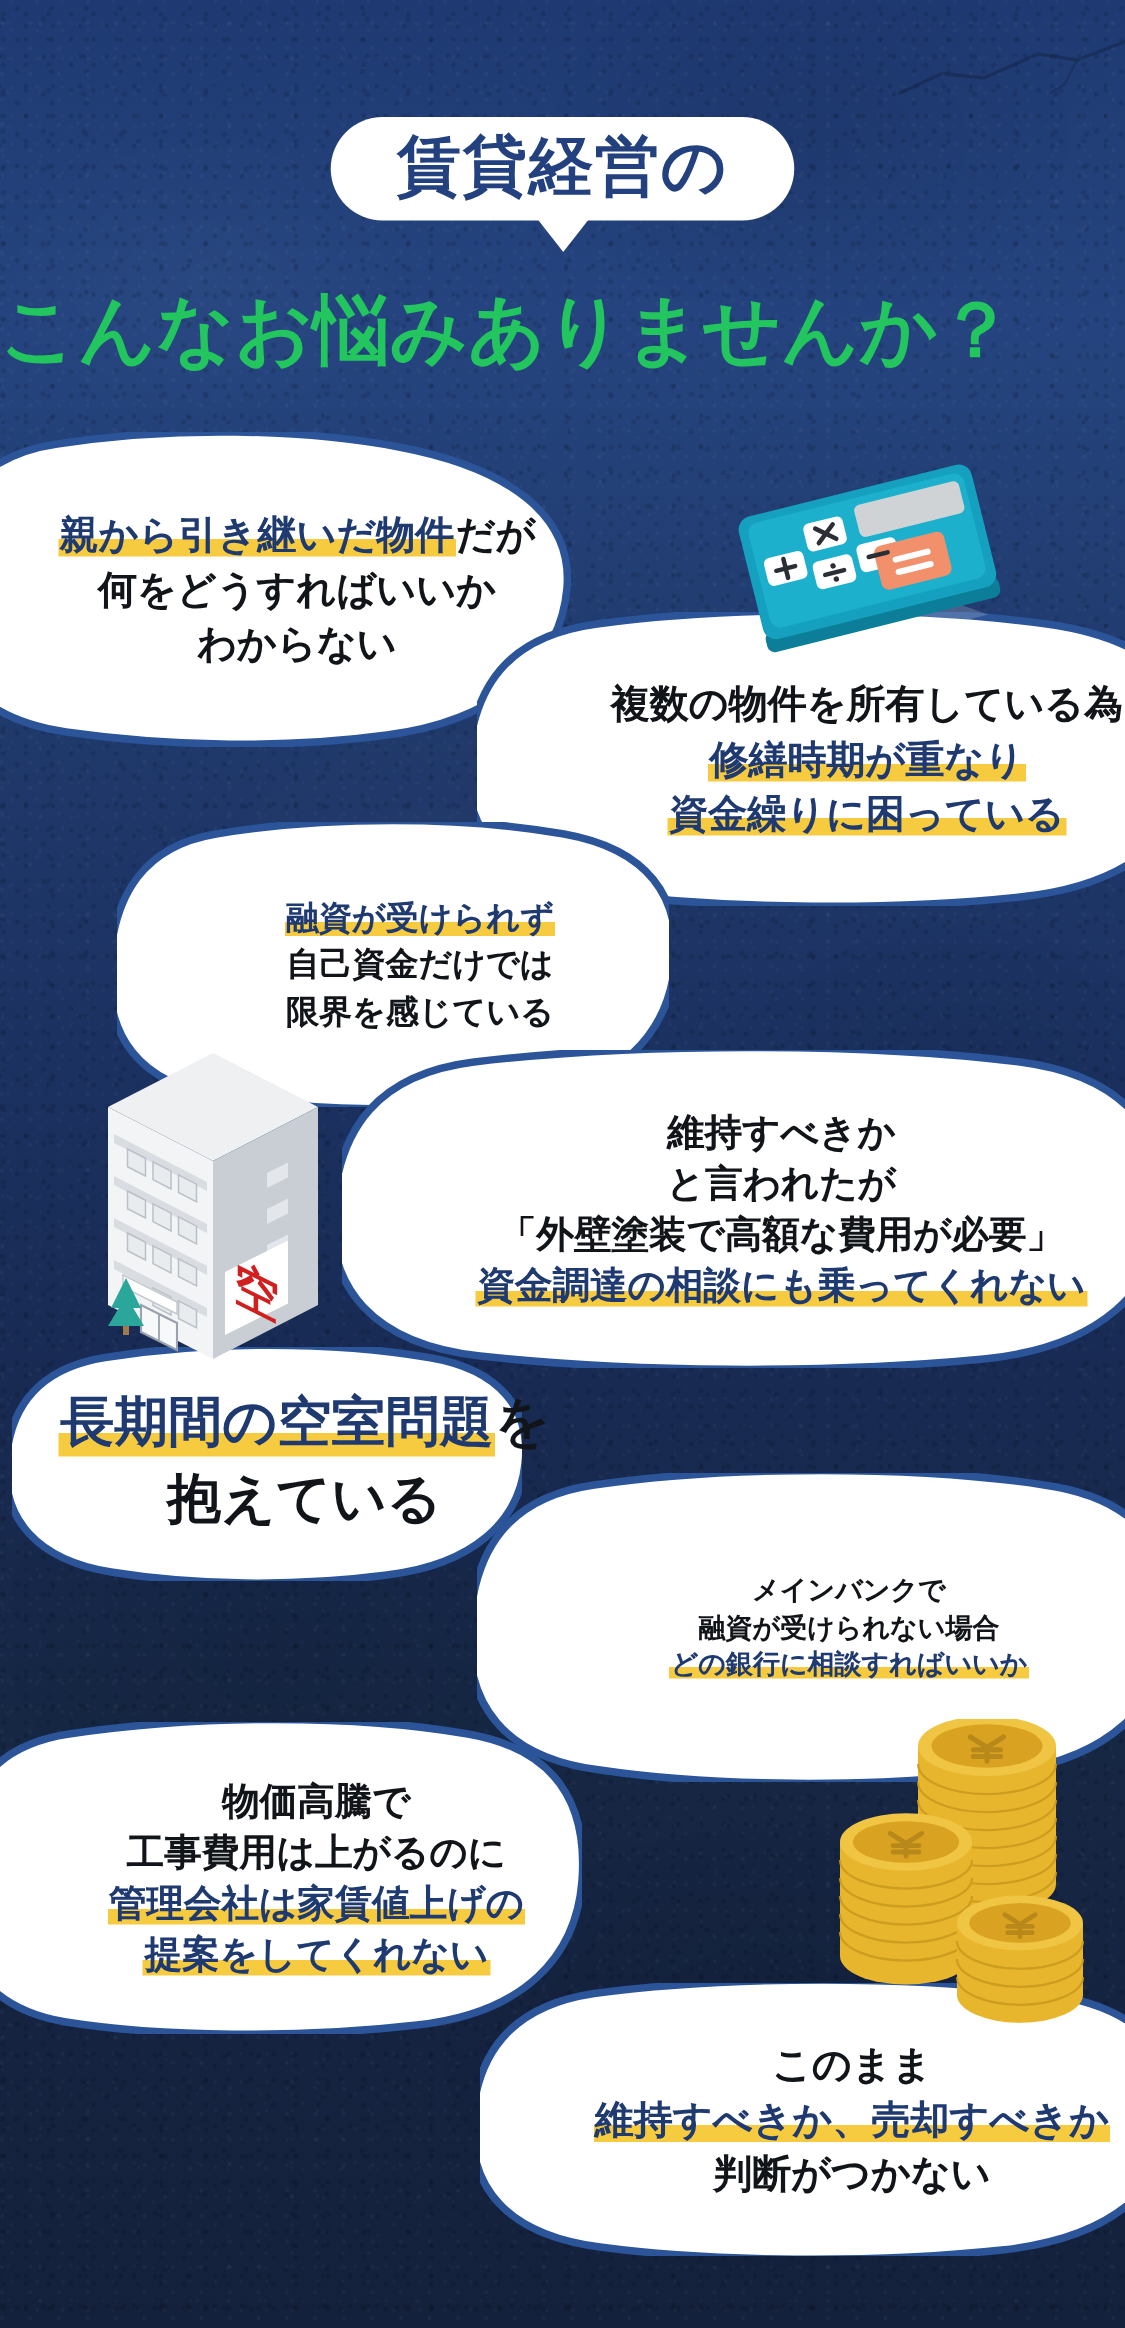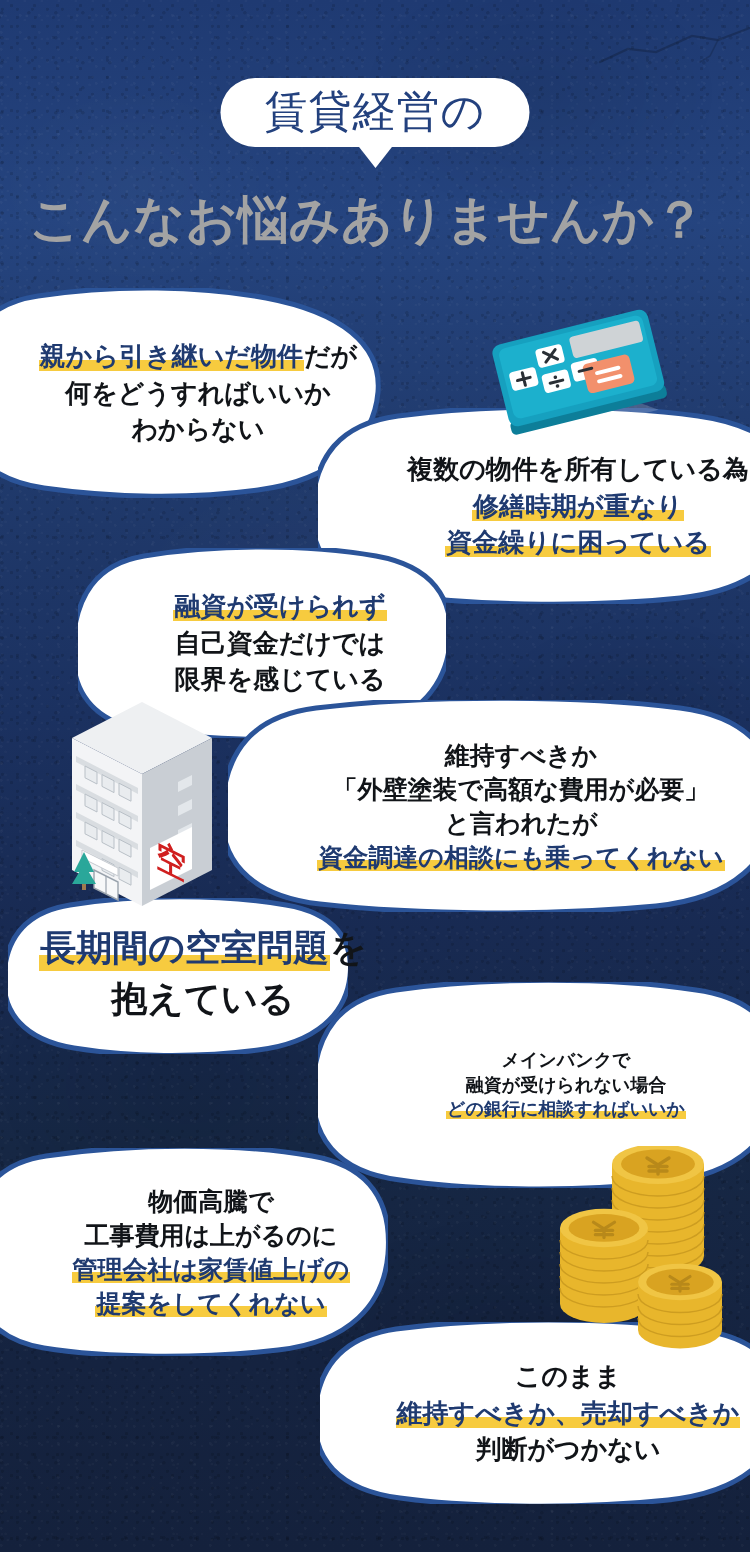--- a/index.html
+++ b/index.html
@@ -59,33 +59,33 @@
   }
 
   
   .pill{
     position:absolute; left:50%; top:78px; transform:translateX(-50%);
     background:#ffffff; border-radius:999px;
     padding:9px 44px 11px;
     z-index:6;
   }
   .pill-text{
-    font-size:43px; font-weight:400; color:#23417e;
+    font-size:43px; font-weight:700; color:#23417e;
     letter-spacing:1px; line-height:1.15; white-space:nowrap;
   }
   .pill-tail{
     position:absolute; left:50%; bottom:-21px; transform:translateX(-50%);
     width:0;height:0;
     border-left:18px solid transparent;
     border-right:18px solid transparent;
     border-top:23px solid #ffffff;
   }
   .headline{
-    position:absolute; left:0; right:16px; top:186px; text-align:center; z-index:6;
-    font-size:51px; font-weight:700; color:#a3a3a3; letter-spacing:0px;
+    position:absolute; left:0; right:16px; top:186px; text-align:left; z-index:6;
+    font-size:51px; font-weight:700; color:#22c55e; letter-spacing:0px;
     white-space:nowrap;
   }
 
   
   .blob{
     position:absolute; z-index:4;
     display:flex; align-items:center; justify-content:center;
   }
   .blob svg{position:absolute; inset:0; width:100%; height:100%;}
   .blob .txt{
@@ -295,37 +295,37 @@
       <span class="ln"><span class="hl">資金繰りに困っている</span></span>
     </div>
   </div>
 
   <div class="blob" style="left:78px; top:548px; width:368px; height:190px;">
     <svg viewBox="0 0 368 190" preserveAspectRatio="none">
       <path d="M66 8 C138 -4 230 -4 298 8 C354 18 376 50 372 94
                C368 140 336 176 272 185 C206 194 132 193 70 183
                C14 175 -8 142 -5 95 C-2 48 18 16 66 8 Z" fill="#ffffff" stroke="#2b5499" stroke-width="5"></path>
     </svg>
-    <div class="txt" style="font-size:26px; padding-left:4px;">
+    <div class="txt" style="font-size:22px; padding-left:4px;">
       <span class="ln"><span class="hl">融資が受けられず</span></span>
       <span class="ln">自己資金だけでは</span>
       <span class="ln">限界を感じている</span>
     </div>
   </div>
 
   <div class="blob" style="left:228px; top:700px; width:540px; height:212px;">
     <svg viewBox="0 0 540 212" preserveAspectRatio="none">
       <path d="M88 8 C196 -5 348 -5 452 8 C522 17 552 56 548 108
                C544 160 506 198 428 206 C322 216 192 215 92 204
                C20 196 -10 158 -6 106 C-2 52 24 16 88 8 Z" fill="#ffffff" stroke="#2b5499" stroke-width="5"></path>
     </svg>
     <div class="txt" style="font-size:25px; padding-left:14px; line-height:1.36;">
       <span class="ln">維持すべきか</span>
+      <span class="ln">と言われたが</span>
       <span class="ln">「外壁塗装で高額な費用が必要」</span>
-      <span class="ln">と言われたが</span>
       <span class="ln"><span class="hl">資金調達の相談にも乗ってくれない</span></span>
     </div>
   </div>
 
   <div class="blob" style="left:8px; top:898px; width:340px; height:156px;">
     <svg viewBox="0 0 340 156" preserveAspectRatio="none">
       <path d="M62 7 C130 -4 214 -4 278 7 C326 15 346 42 342 78
                C338 116 308 145 250 152 C188 160 122 159 66 150
                C16 142 -6 114 -4 78 C-2 40 18 14 62 7 Z" fill="#ffffff" stroke="#2b5499" stroke-width="5"></path>
     </svg>

